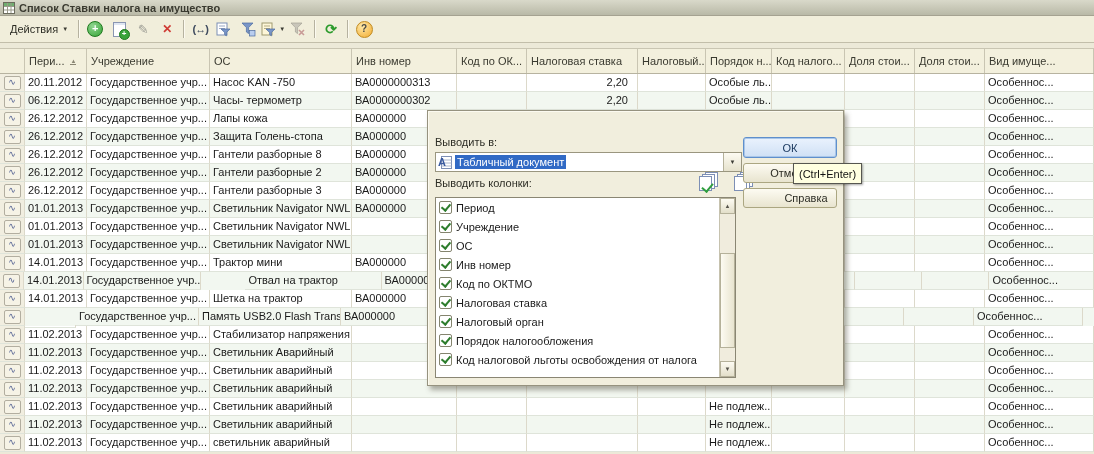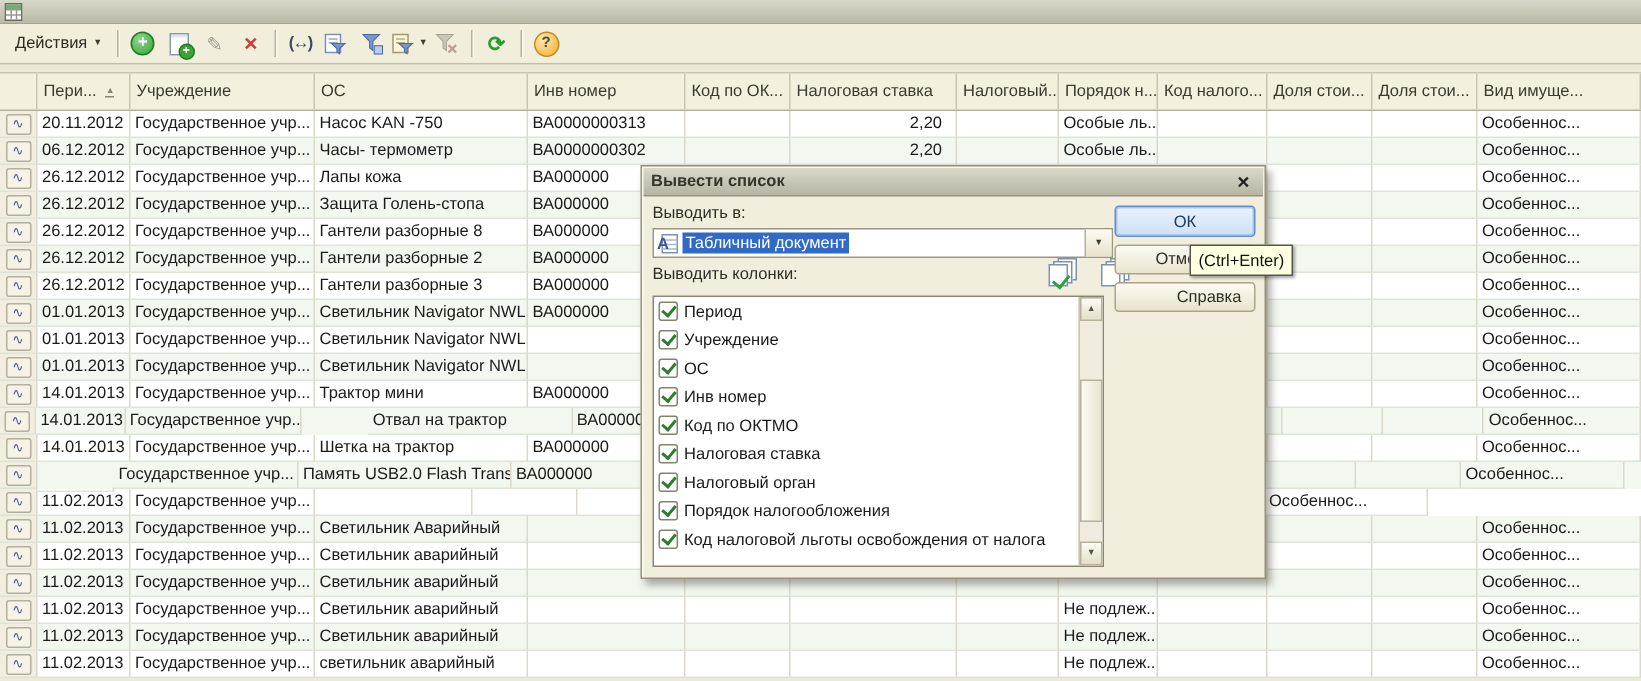--- a/index.html
+++ b/index.html
@@ -107,20 +107,21 @@
     <span>
       <svg class="svgico" width="12" height="12" viewBox="0 0 12 12">
         <rect x="0.5" y="0.5" width="11" height="11" fill="#fff" stroke="#6b6b5c"></rect>
         <rect x="1" y="1" width="10" height="3" fill="#6fae6f"></rect>
         <line x1="4.5" y1="1" x2="4.5" y2="11" stroke="#9a9a8a" stroke-width="1"></line>
         <line x1="8" y1="1" x2="8" y2="11" stroke="#9a9a8a" stroke-width="1"></line>
         <line x1="1" y1="4.5" x2="11" y2="4.5" stroke="#9a9a8a" stroke-width="1"></line>
         <line x1="1" y1="8" x2="11" y2="8" stroke="#9a9a8a" stroke-width="1"></line>
       </svg>
     </span>
+    <span class="ttl">Список Ставки налога на имущество</span>
   </div>
 
   <div class="toolbar">
     <div class="tbtn actions">
       <span>Действия</span>
       <span class="caret">▼</span>
     </div>
     <div class="sep"></div>
     <div class="tbtn">
       <span class="ico-add">+</span>
@@ -441,20 +442,21 @@
           <div class="cell" style="width: 70px;"></div>
           <div class="cell" style="width: 70px;"></div>
           <div class="cell" style="width: 109px;">Особеннос...</div>
         </div>
         <div class="trow">
           <div class="cell icon-col" style="width: 25px;">
             <span class="rowico">∿</span>
           </div>
           <div class="cell" style="width: 62px;">11.02.2013</div>
           <div class="cell" style="width: 123px;">Государственное учр...</div>
+          <div class="cell" style="width: 142px;">Стабилизатор напряжения</div>
           <div class="cell" style="width: 105px;"></div>
           <div class="cell" style="width: 70px;"></div>
           <div class="cell r" style="width: 111px;"></div>
           <div class="cell" style="width: 68px;"></div>
           <div class="cell" style="width: 66px;"></div>
           <div class="cell" style="width: 73px;"></div>
           <div class="cell" style="width: 70px;"></div>
           <div class="cell" style="width: 70px;"></div>
           <div class="cell" style="width: 109px;">Особеннос...</div>
         </div>
@@ -557,24 +559,20 @@
           <div class="cell" style="width: 66px;">Не подлеж...</div>
           <div class="cell" style="width: 73px;"></div>
           <div class="cell" style="width: 70px;"></div>
           <div class="cell" style="width: 70px;"></div>
           <div class="cell" style="width: 109px;">Особеннос...</div>
         </div>
       </div>
   </div>
 
   <div class="dialog">
-    <div class="dlg-title">
-      <span class="t">Вывести список</span>
-      <span class="dlg-close">×</span>
-    </div>
     <div class="dlg-label" style="left:7px;top:25px;">Выводить в:</div>
     <div class="combo">
       <span style="margin-left:2px;">
         <svg class="svgico" width="15" height="15" viewBox="0 0 15 15">
           <rect x="3.5" y="1.5" width="10" height="12" fill="#fff" stroke="#7d8fb5"></rect>
           <line x1="3.5" y1="5" x2="13.5" y2="5" stroke="#aab6cc"></line>
           <line x1="3.5" y1="8" x2="13.5" y2="8" stroke="#aab6cc"></line>
           <line x1="3.5" y1="11" x2="13.5" y2="11" stroke="#aab6cc"></line>
           <text x="0" y="11" font-size="11" font-weight="bold" fill="#3a5a9e" font-family="Liberation Sans, sans-serif">A</text>
         </svg>

